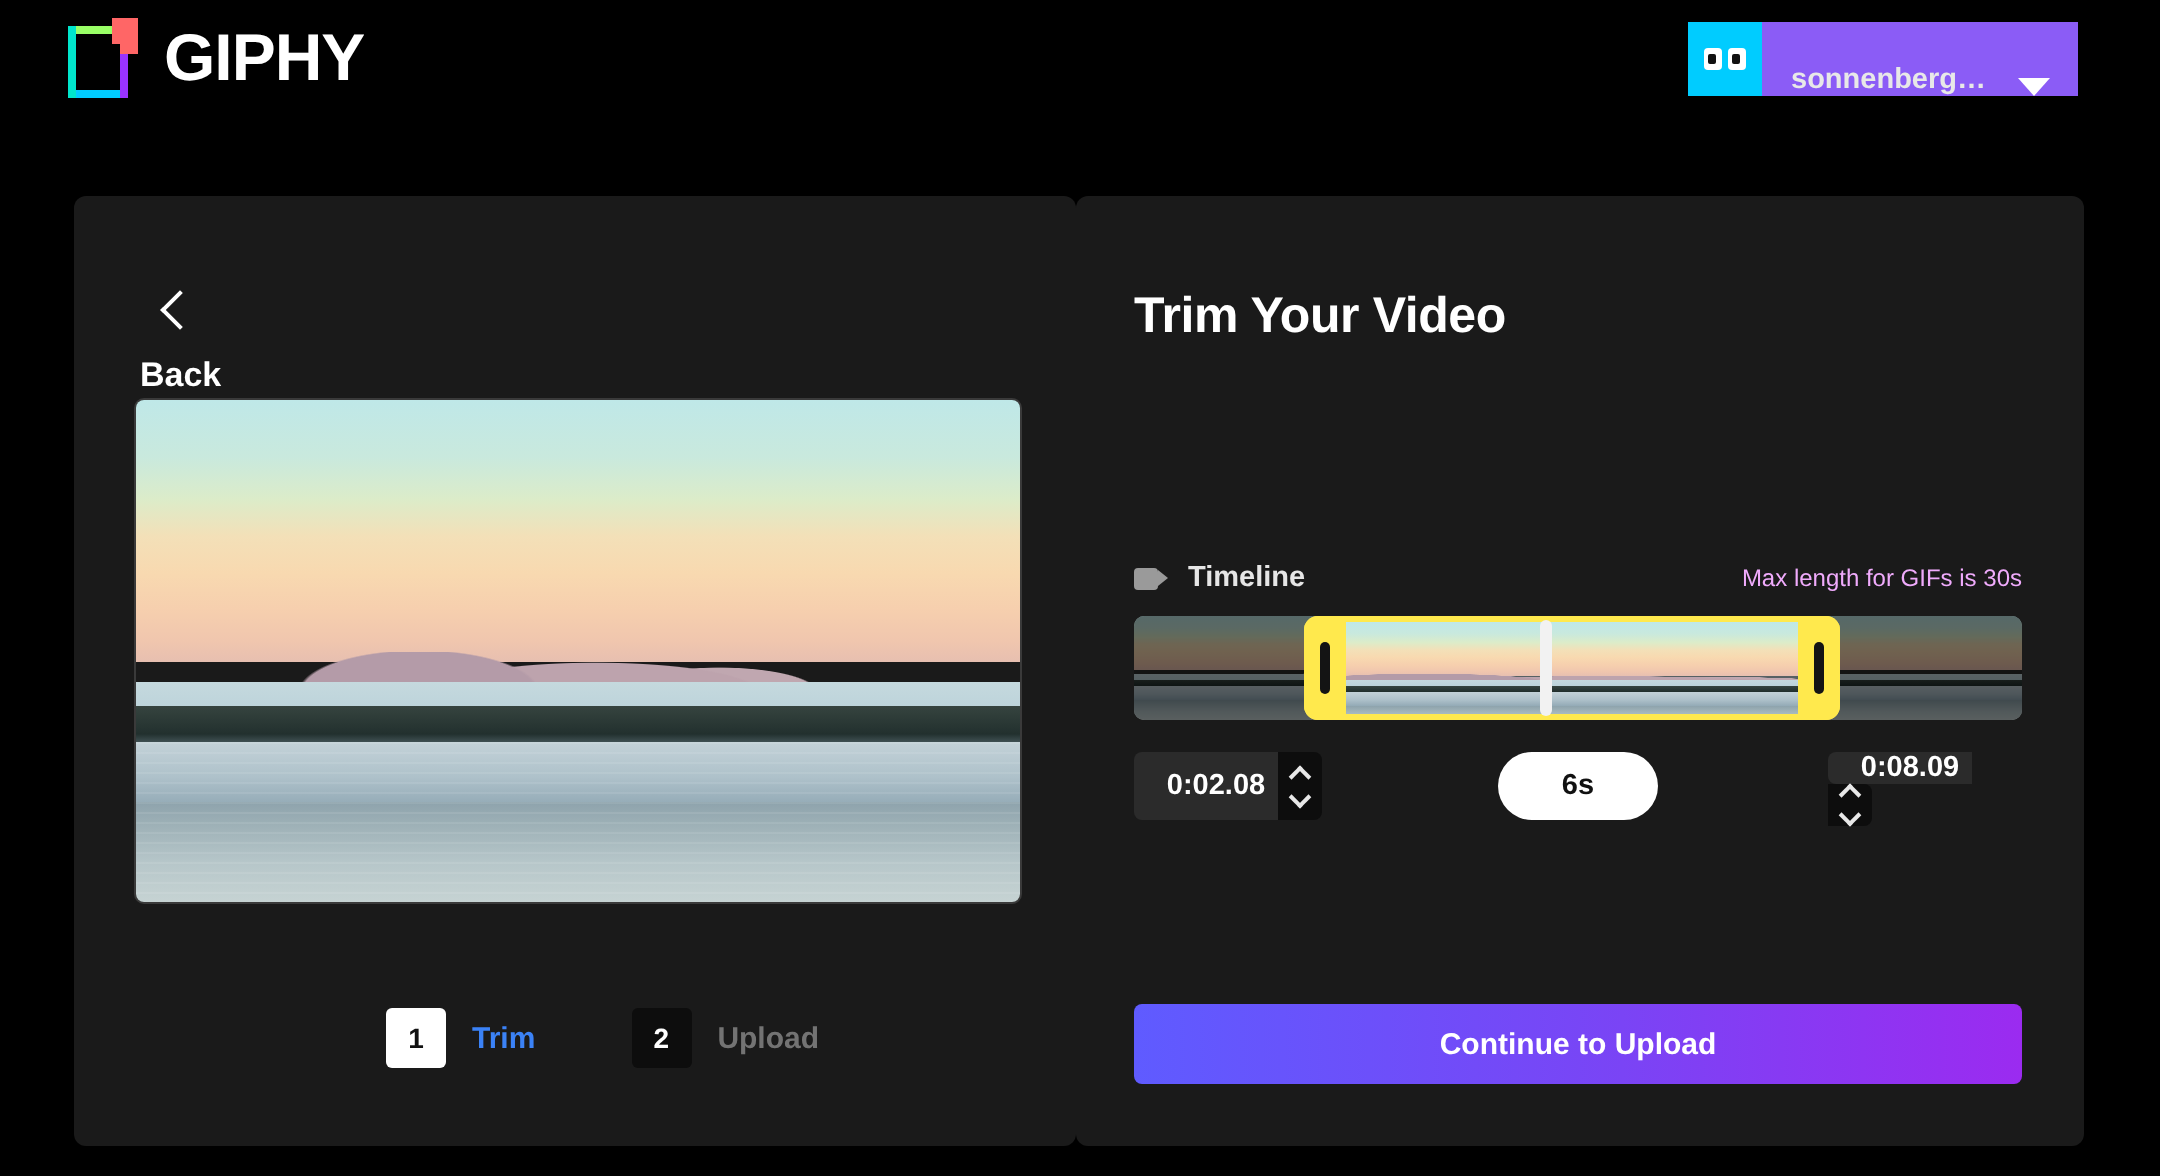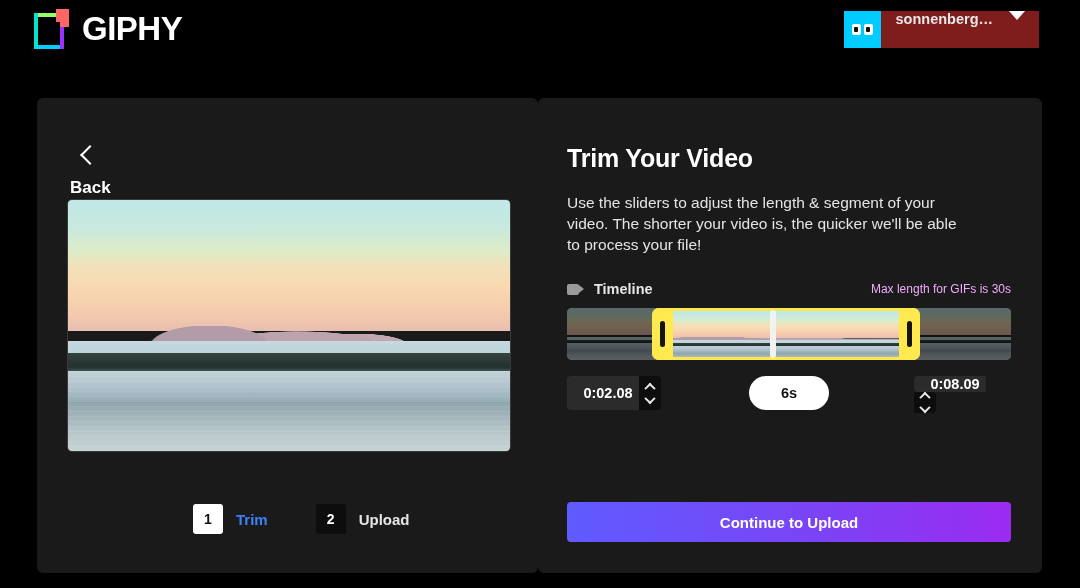--- a/index.html
+++ b/index.html
@@ -52,21 +52,21 @@
   .avatar {
     width: 37px; height: 37px; background: #00ccff;
     display: flex; align-items: center; justify-content: center; gap: 3px;
   }
   .eye {
     width: 9px; height: 11px; background: #ffffff; border-radius: 2px;
     display: flex; align-items: center; justify-content: center;
   }
   .eye i { display:block; width: 4px; height: 5px; background: #111; border-radius:1px; }
   .account-name-box {
-    background: #7f1d1d; display: flex; align-items: flex-start;
+    background: #8b5cf6; display: flex; align-items: flex-end;
     padding: 0 14px 0 15px; gap: 16px;
   }
   .account-name {
     color: #e8e8e8; font-size: 14.5px; font-weight: bold; white-space: nowrap;
   }
   .caret-down {
     width: 0; height: 0; border-left: 8px solid transparent;
     border-right: 8px solid transparent; border-top: 9px solid #ffffff;
   }
 
@@ -138,21 +138,21 @@
   .step { display: flex; align-items: center; gap: 13px; }
   .step-box {
     width: 30px; height: 30px; border-radius: 3px;
     display: flex; align-items: center; justify-content: center;
     font-size: 14px; font-weight: bold;
   }
   .step-box.active { background: #ffffff; color: #111; }
   .step-box.inactive { background: #0d0d0d; color: #ffffff; }
   .step-label { font-size: 15px; font-weight: bold; }
   .step-label.active { color: #3b82f6; }
-  .step-label.inactive { color: #e5e5e5; }
+  .step-label.inactive { color: #737373; }
   .step-gap { width: 12px; }
 
   
   .r-title {
     position: absolute; left: 29px; top: 46px;
     color: #ffffff; font-size: 25px; font-weight: bold; letter-spacing: -0.2px;
   }
   .r-desc {
     position: absolute; left: 29px; top: 94px; width: 392px;
     color: #e4e4e4; font-size: 15.5px; line-height: 21px;
@@ -292,21 +292,20 @@
       <span class="step-gap"></span>
       <div class="step">
         <span class="step-box inactive">2</span>
         <span class="step-label inactive">Upload</span>
       </div>
     </div>
   </div>
 
   <div class="panel panel-right">
     <div class="r-title">Trim Your Video</div>
-    <div class="r-desc">Use the sliders to adjust the length &amp; segment of your video. The shorter your video is, the quicker we'll be able to process your file!</div>
 
     <div class="timeline-head">
       <div class="tl-left">
         <span class="cam-icon">
           <span class="body"></span>
             <span class="lens"></span>
         </span>
         <span class="tl-label">Timeline</span>
       </div>
       <span class="tl-note">Max length for GIFs is 30s</span>

